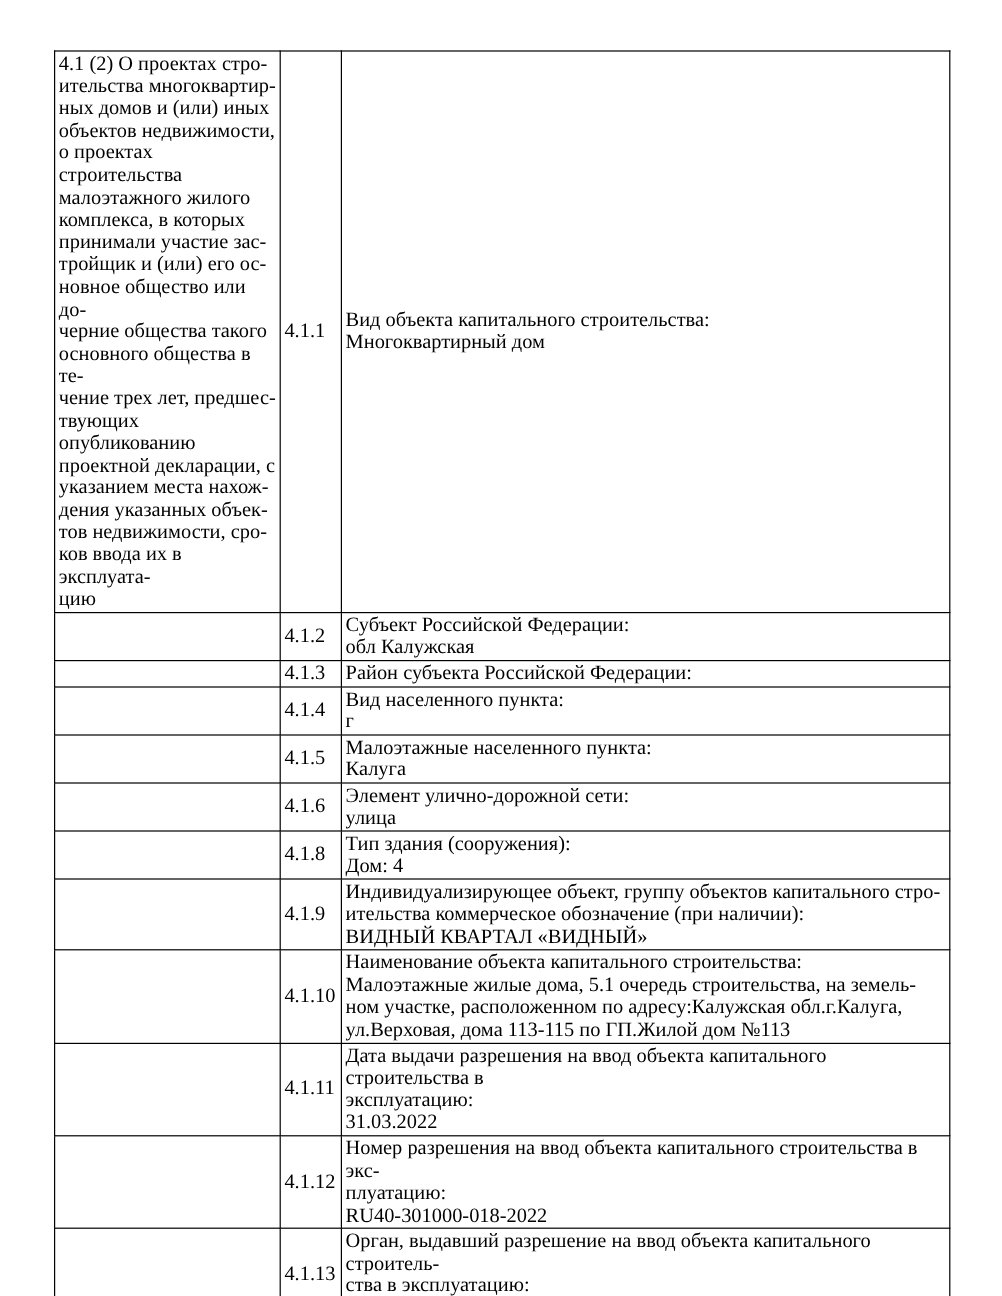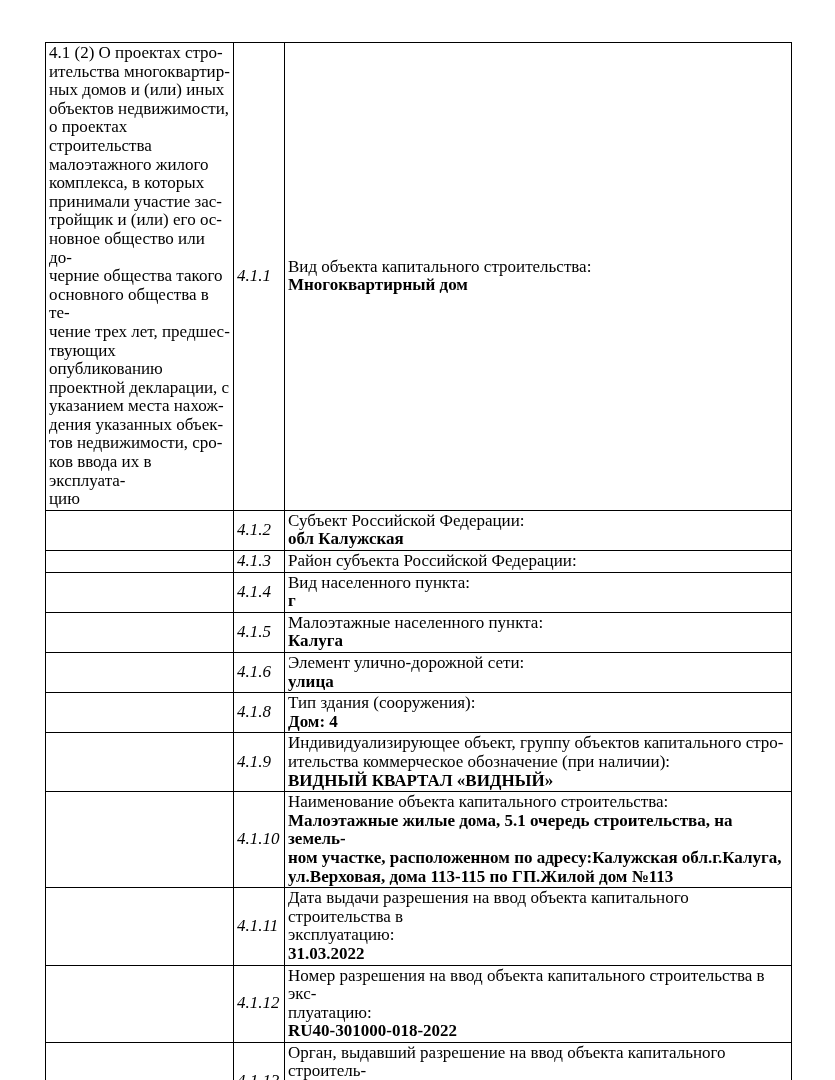--- a/index.html
+++ b/index.html
@@ -30,24 +30,24 @@
     border: 1px solid #000000;
     vertical-align: middle;
     padding: 1px 3px;
   }
   td.desc {
     vertical-align: top;
     white-space: pre-line;
     padding: 1px 2px 1px 3px;
   }
   tr.tall td.desc { height: 368px; }
-  td.code { vertical-align: middle; font-style: italic; }
+  td.code { vertical-align: middle; }
   td.content { vertical-align: middle; }
   .label { white-space: pre-line; }
-  .value { white-space: pre-line; font-weight: bold; }
+  .value { white-space: pre-line; font-weight: normal; }
 </style>
 </head>
 <body>
 
 <div class="page">
   <table class="decl">
     <colgroup>
       <col class="c-desc">
       <col class="c-code">
       <col class="c-content">

